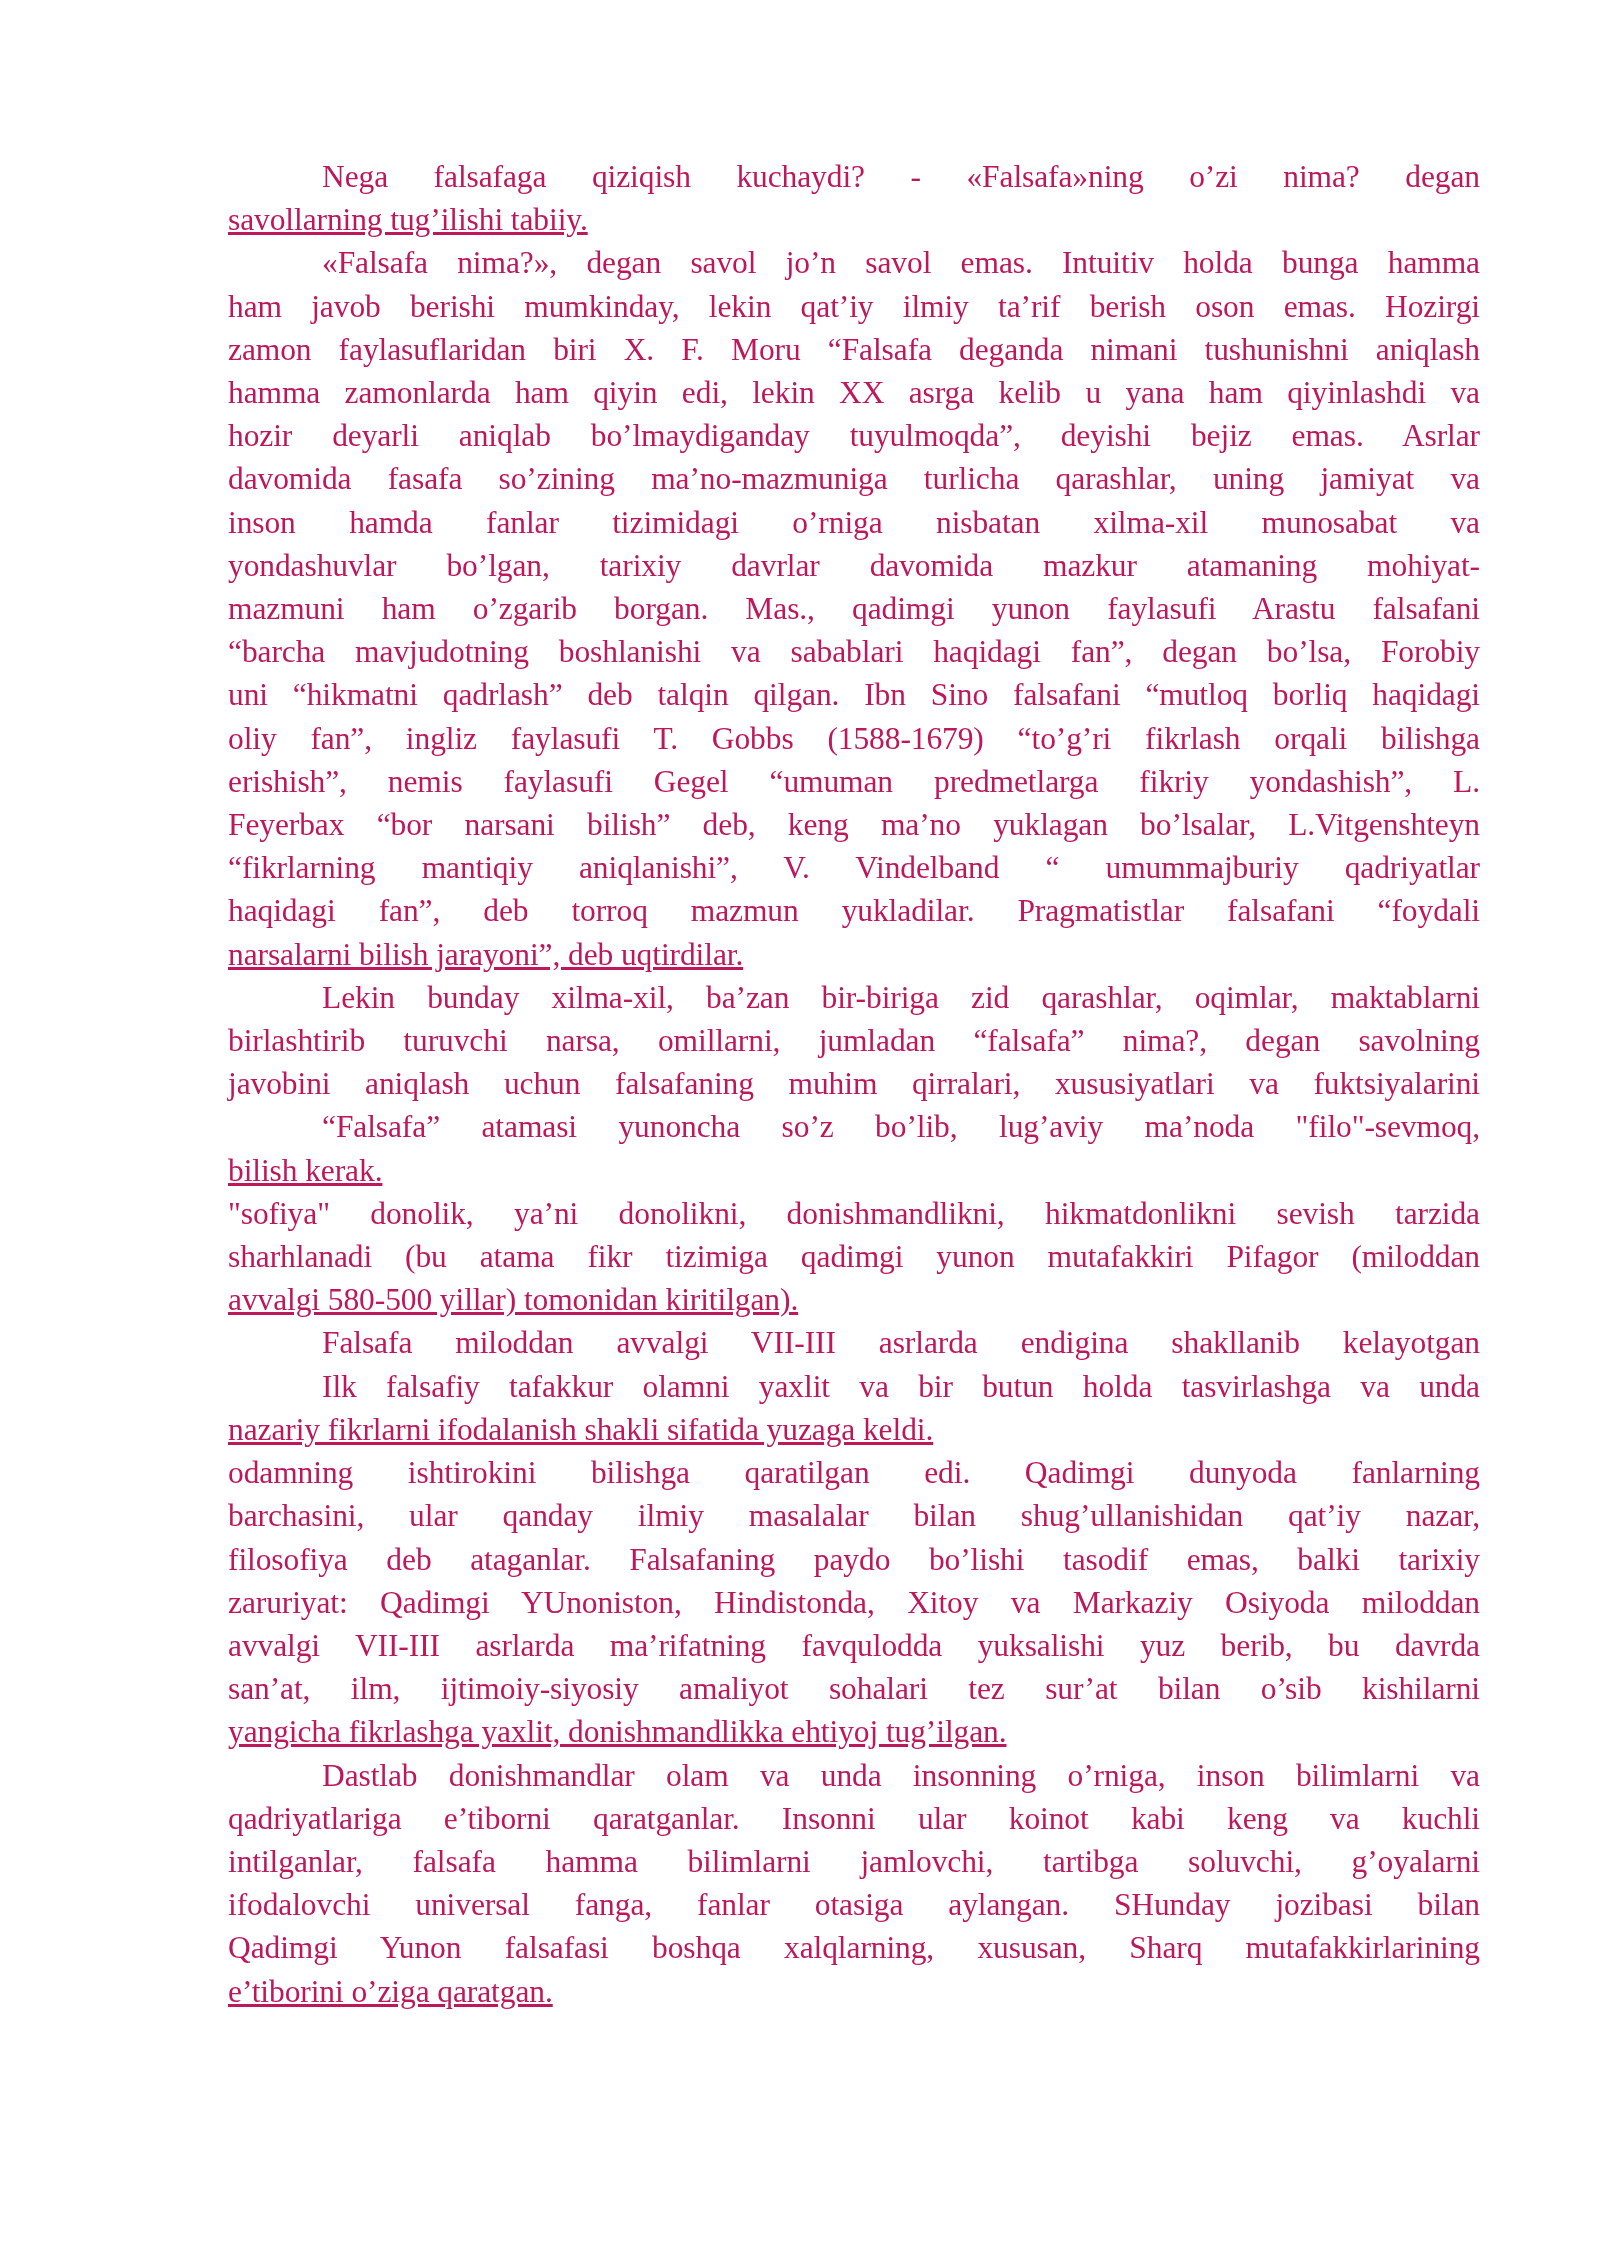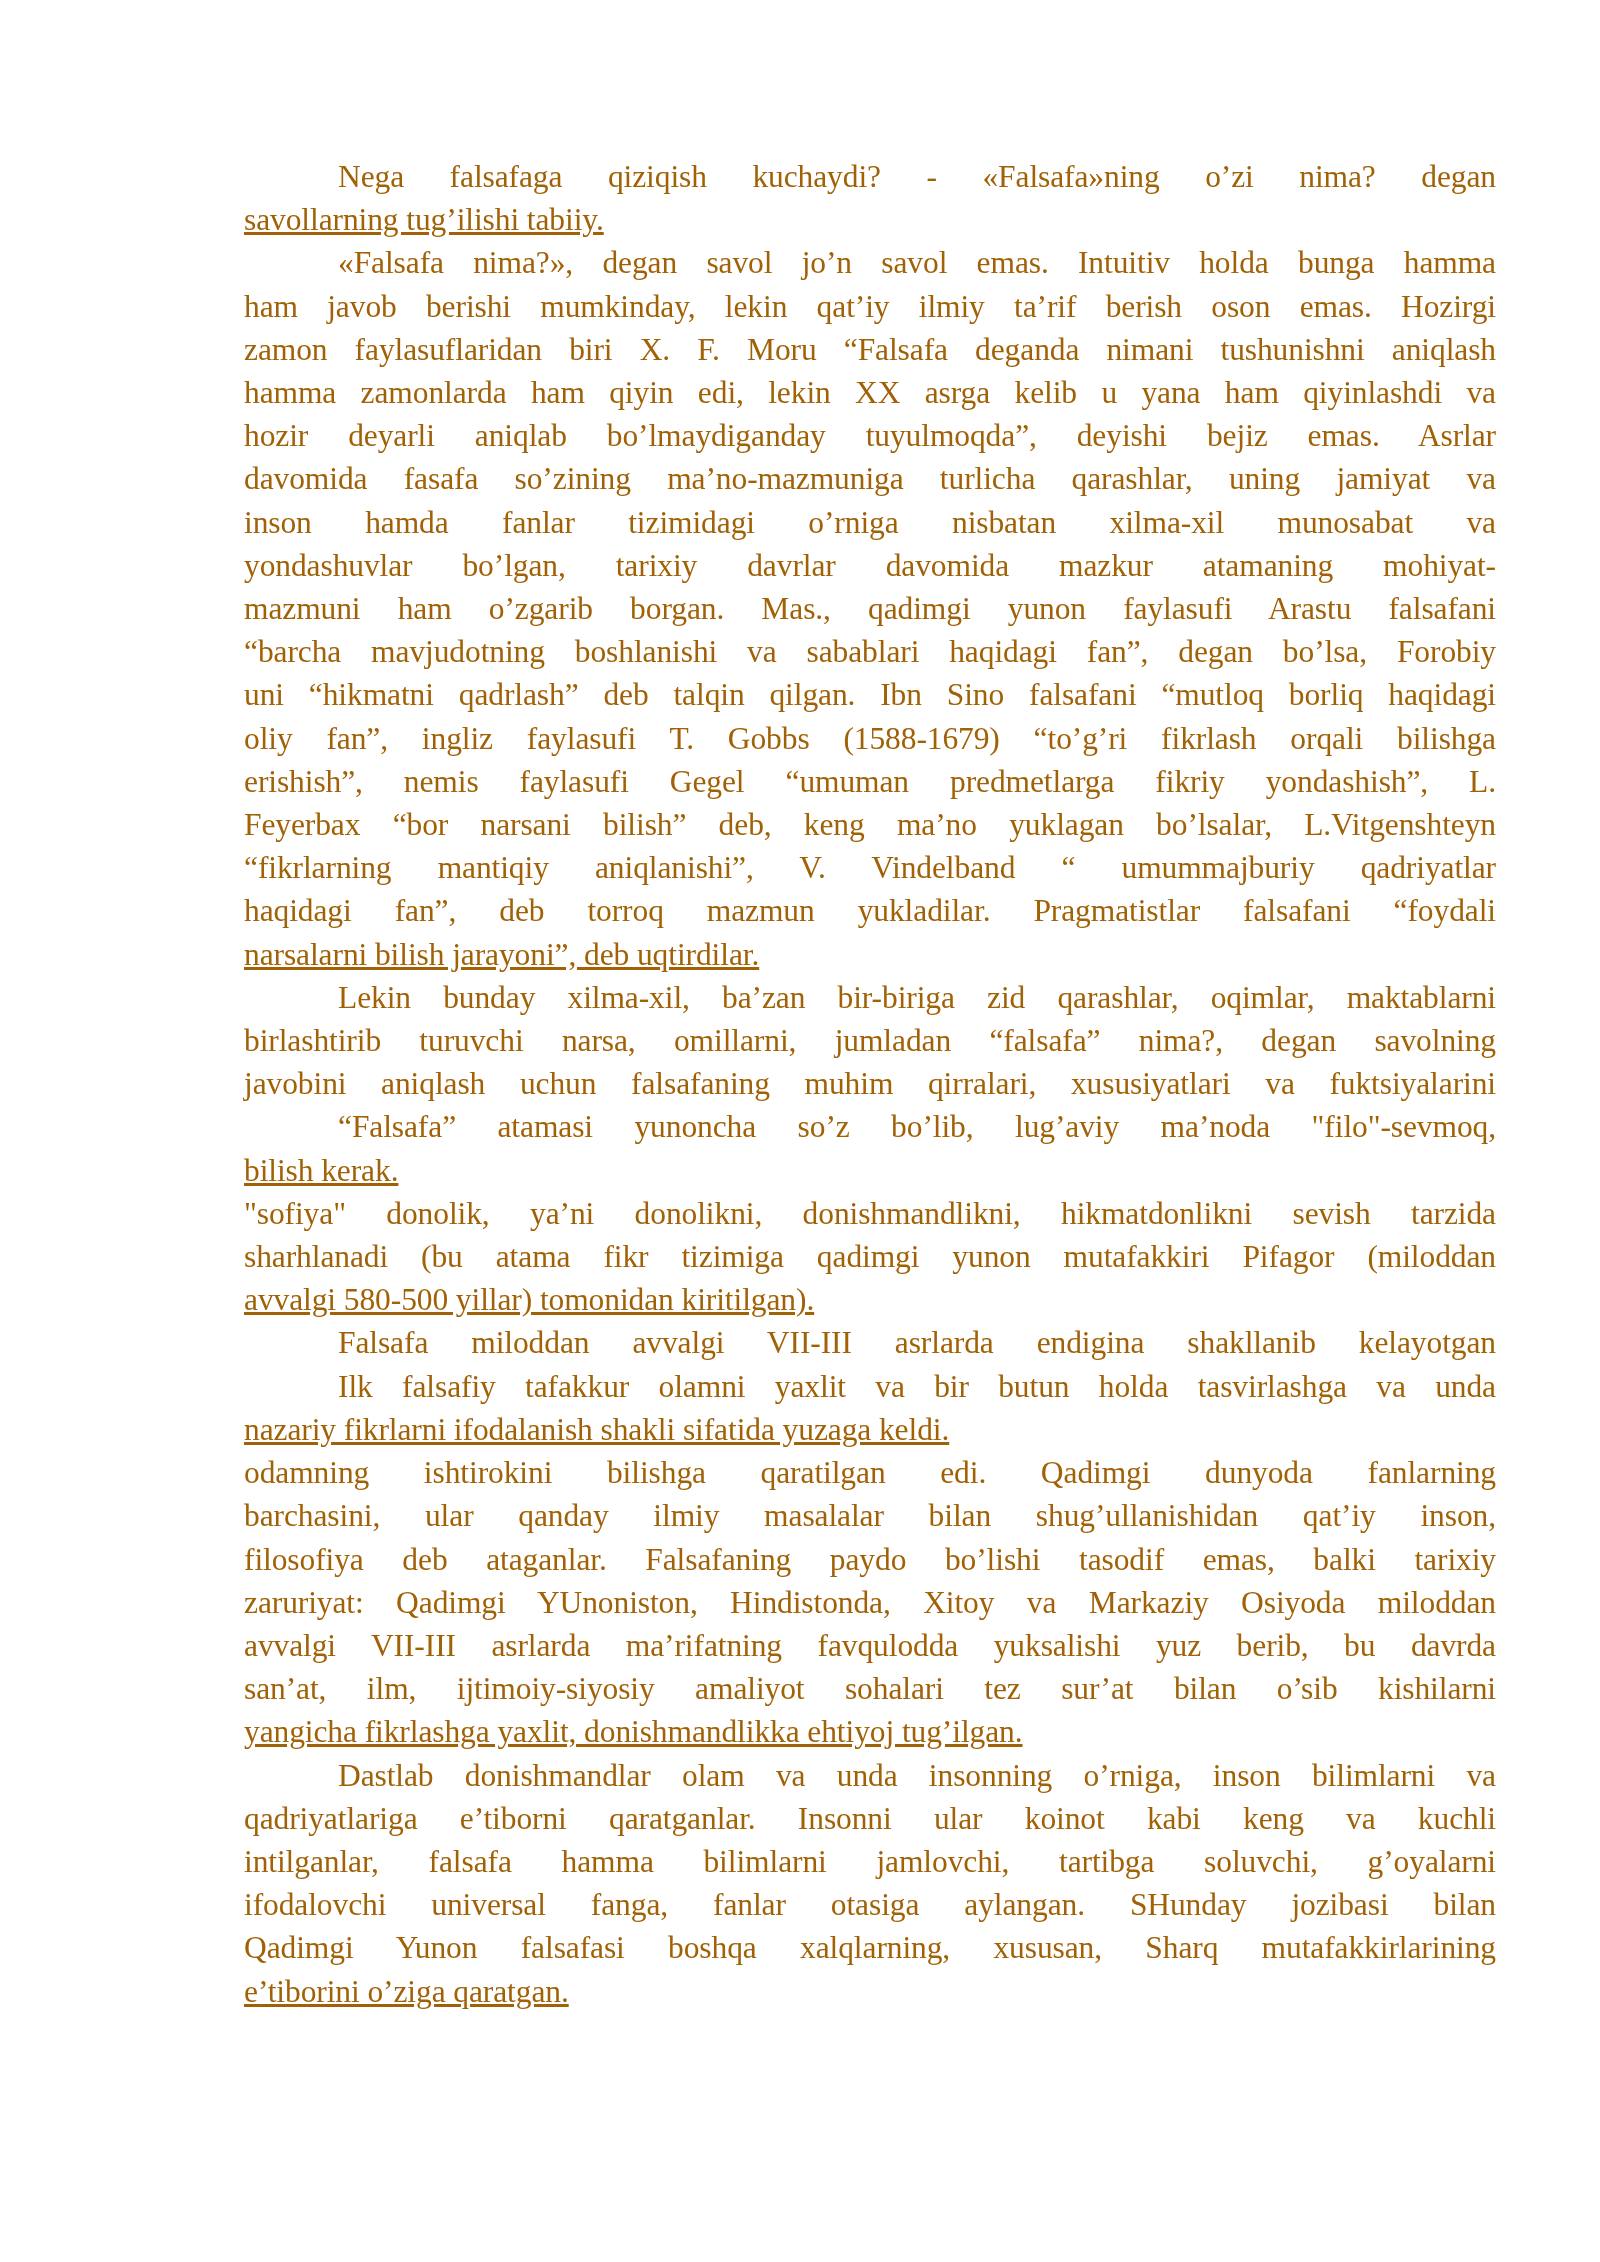--- a/index.html
+++ b/index.html
@@ -17,22 +17,21 @@
   }
   .text-block {
     position: absolute;
     left: 228px;
     top: 155px;
     width: 1252px;
     font-family: "Liberation Serif", "DejaVu Serif", serif;
     font-size: 31.5px;
     line-height: 43.2px;
     letter-spacing: -0.1px;
-    color: #a16207;
-    margin-left: 16px;
+    color: #be185d;
   }
   .line {
     text-align: justify;
     text-align-last: justify;
   }
   .line.first {
     padding-left: 94px;
   }
   .line.last {
     text-align-last: left;
@@ -68,21 +67,21 @@
       <div class="line">javobini aniqlash uchun falsafaning muhim  qirralari, xususiyatlari va fuktsiyalarini</div>
       <div class="line first">“Falsafa” atamasi yunoncha so’z bo’lib, lug’aviy ma’noda "filo"-sevmoq,</div>
       <div class="line last">bilish kerak.</div>
       <div class="line">"sofiya" donolik, ya’ni donolikni, donishmandlikni, hikmatdonlikni sevish tarzida</div>
       <div class="line">sharhlanadi (bu atama fikr tizimiga qadimgi yunon mutafakkiri Pifagor (miloddan</div>
       <div class="line last">avvalgi 580-500 yillar) tomonidan kiritilgan).</div>
       <div class="line first">Falsafa miloddan avvalgi VII-III asrlarda endigina shakllanib kelayotgan</div>
       <div class="line first">Ilk falsafiy tafakkur olamni yaxlit va bir butun holda tasvirlashga va unda</div>
       <div class="line last">nazariy fikrlarni ifodalanish shakli sifatida yuzaga keldi.</div>
       <div class="line">odamning ishtirokini bilishga qaratilgan edi. Qadimgi dunyoda fanlarning</div>
-      <div class="line">barchasini, ular qanday ilmiy masalalar bilan shug’ullanishidan qat’iy inson,</div>
+      <div class="line">barchasini, ular qanday ilmiy masalalar bilan shug’ullanishidan qat’iy nazar,</div>
       <div class="line">filosofiya deb ataganlar. Falsafaning paydo bo’lishi tasodif emas, balki tarixiy</div>
       <div class="line">zaruriyat: Qadimgi YUnoniston, Hindistonda, Xitoy va Markaziy Osiyoda miloddan</div>
       <div class="line">avvalgi VII-III asrlarda ma’rifatning favqulodda yuksalishi yuz berib, bu davrda</div>
       <div class="line">san’at, ilm, ijtimoiy-siyosiy amaliyot sohalari tez sur’at bilan o’sib kishilarni</div>
       <div class="line last">yangicha fikrlashga yaxlit, donishmandlikka ehtiyoj tug’ilgan.</div>
       <div class="line first">Dastlab donishmandlar olam va unda insonning o’rniga, inson  bilimlarni va</div>
       <div class="line">qadriyatlariga e’tiborni  qaratganlar. Insonni  ular koinot kabi keng va kuchli</div>
       <div class="line">intilganlar, falsafa hamma bilimlarni  jamlovchi, tartibga soluvchi, g’oyalarni</div>
       <div class="line">ifodalovchi universal fanga, fanlar otasiga aylangan. SHunday jozibasi bilan</div>
       <div class="line">Qadimgi Yunon falsafasi boshqa xalqlarning, xususan, Sharq mutafakkirlarining</div>

